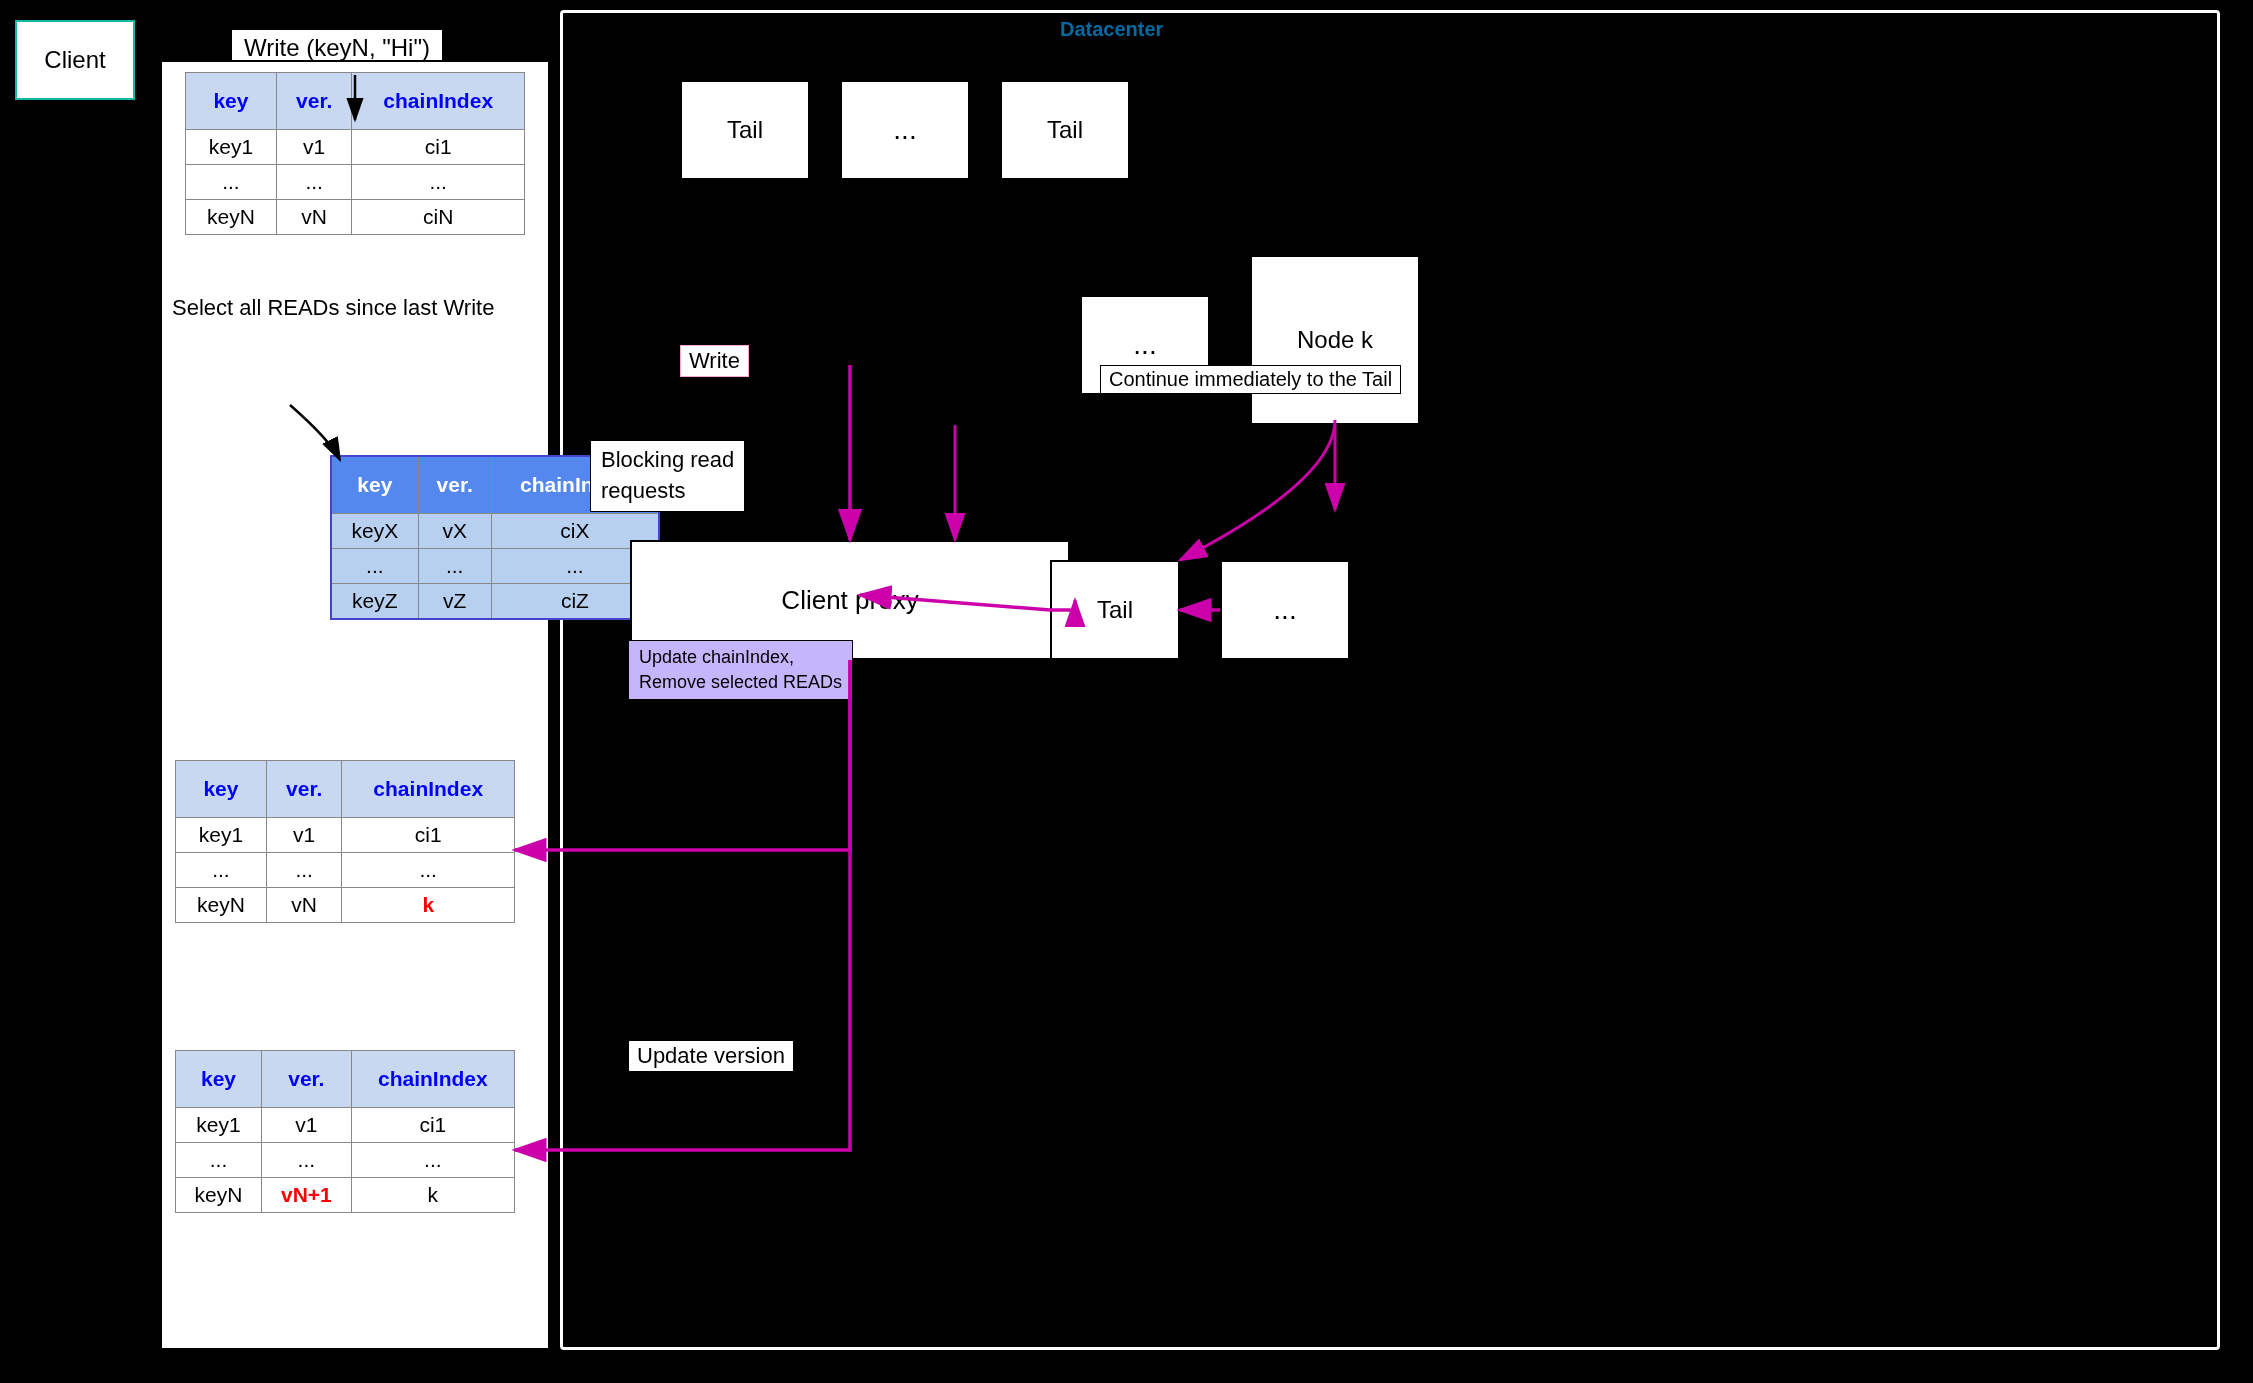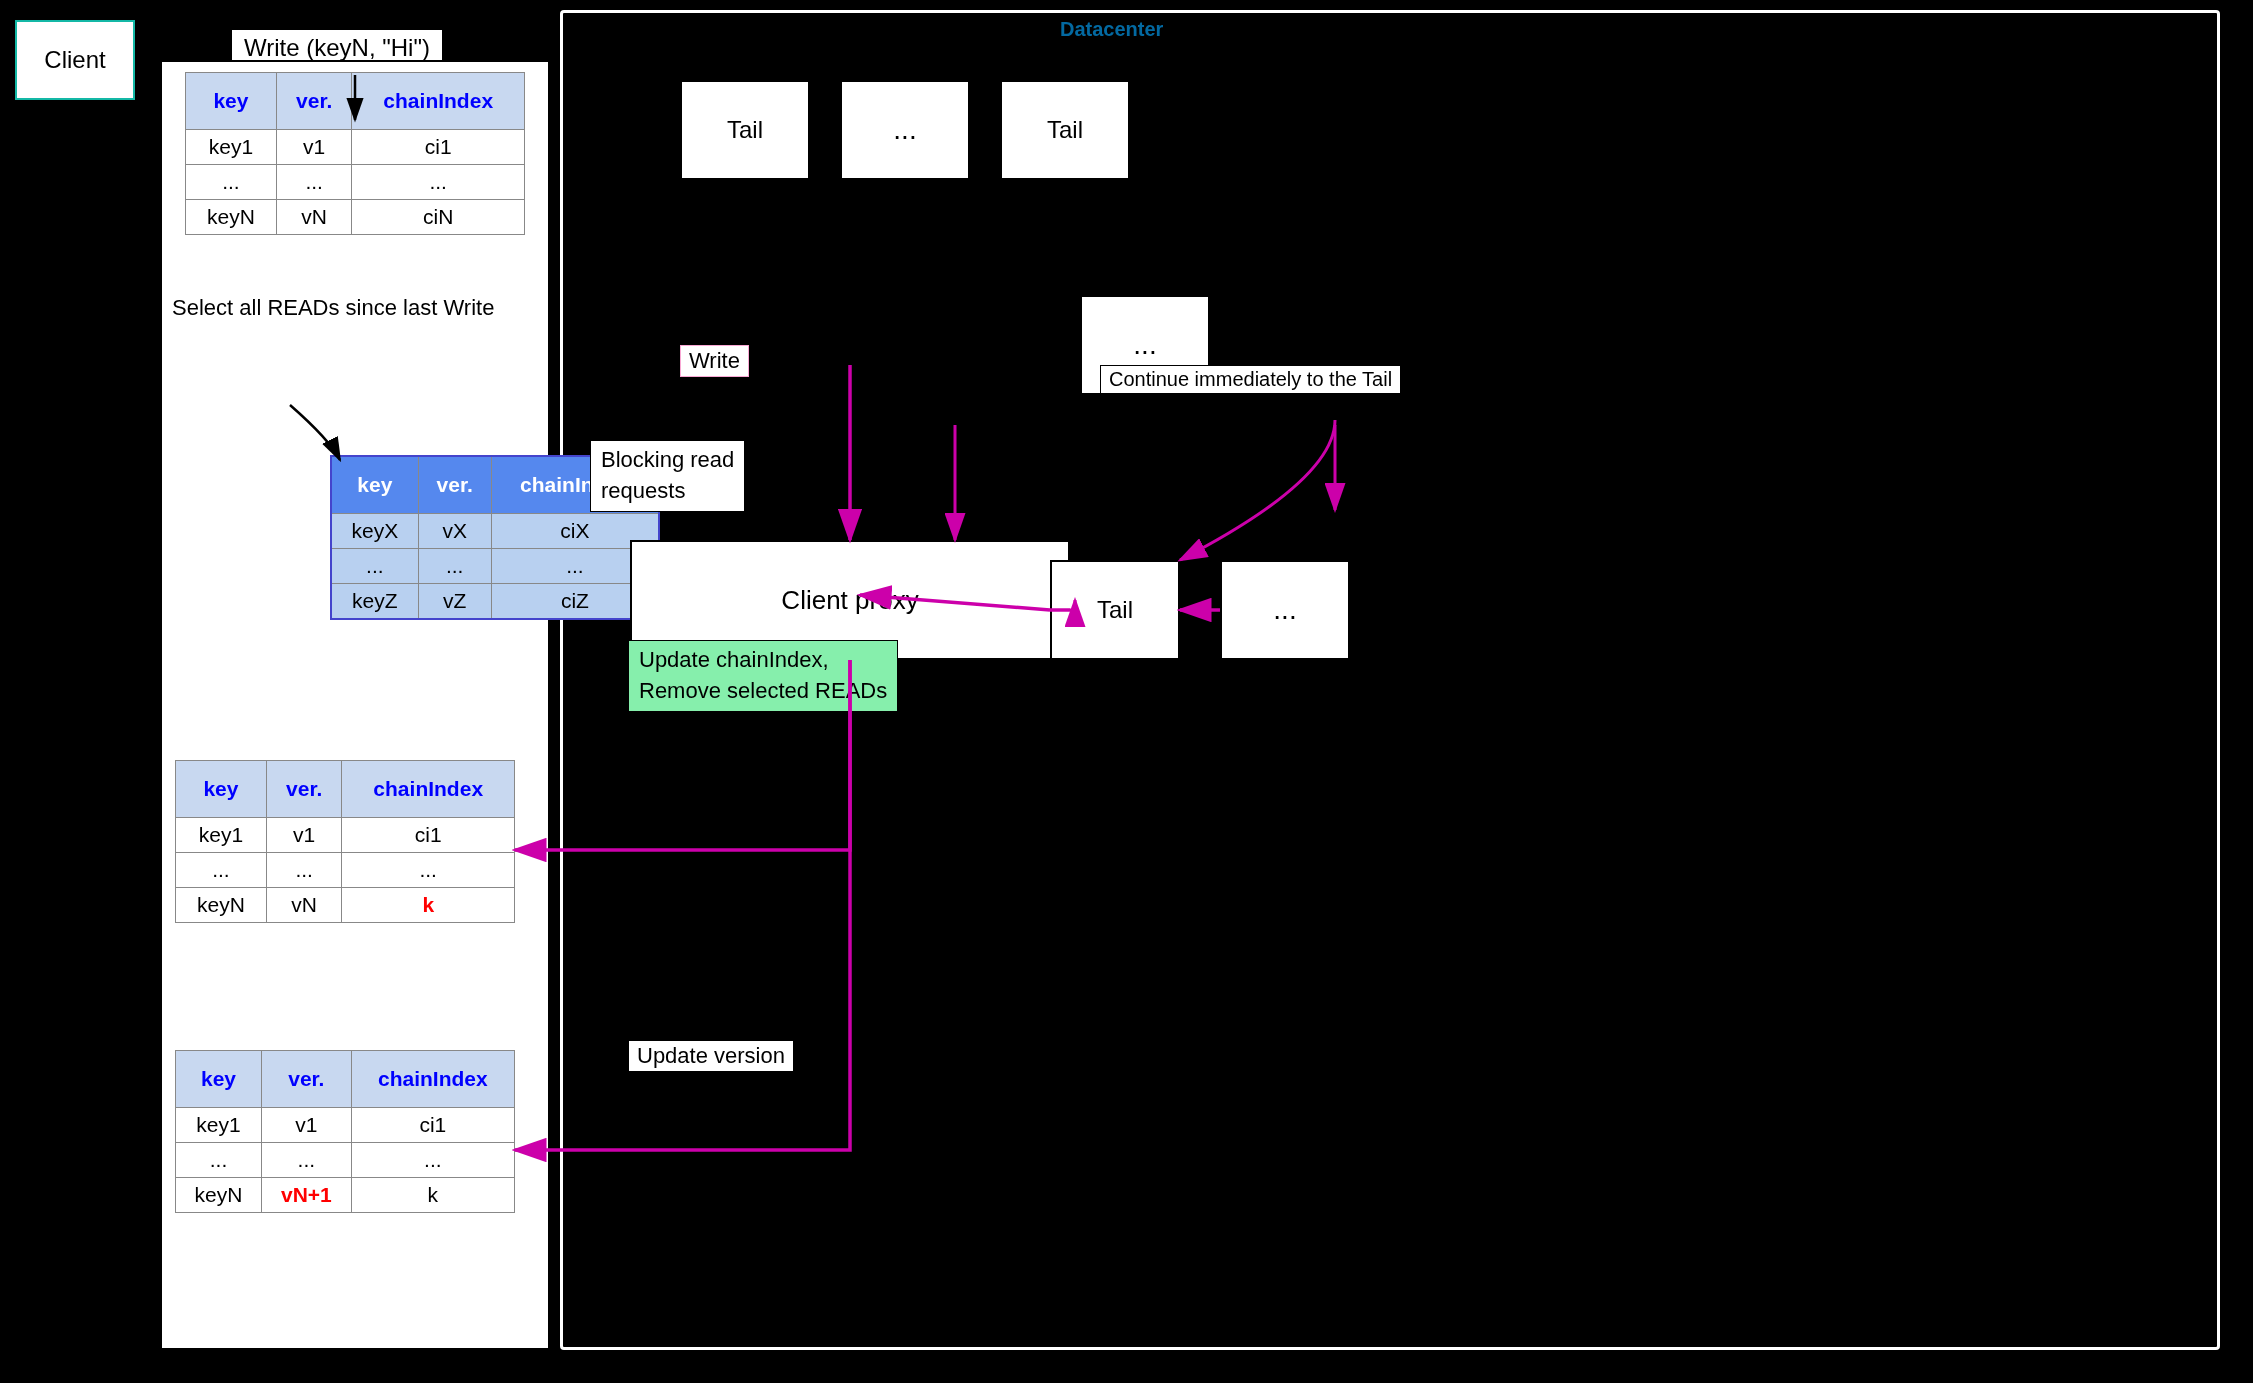--- a/index.html
+++ b/index.html
@@ -266,24 +266,24 @@
       background: #fff;
       border: 1px solid #000;
       padding: 2px 8px;
       font-size: 20px;
     }
 
     .update-chain-label {
       position: absolute;
       top: 640px;
       left: 628px;
-      background: #86efac;
+      background: #c4b5fd;
       border: 1px solid #000;
       padding: 4px 10px;
-      font-size: 22px;
+      font-size: 18px;
       line-height: 1.4;
     }
 
     .update-version-label {
       position: absolute;
       top: 1040px;
       left: 628px;
       background: #fff;
       border: 1px solid #000;
       padding: 2px 8px;
@@ -467,20 +467,23 @@
   </div>
   <div class="tail-box-2">
     <span>Tail</span>
   </div>
 
 
   <div class="head-dots">
     <span>...</span>
   </div>
 
+  <div class="node-k-box">
+    <span>Node k</span>
+  </div>
 
   <div class="tail-box-dc">
     <span>Tail</span>
   </div>
   <div class="tail-dots-dc">
     <span>...</span>
   </div>
 
   <div class="write-dc-label">Write</div>
 

